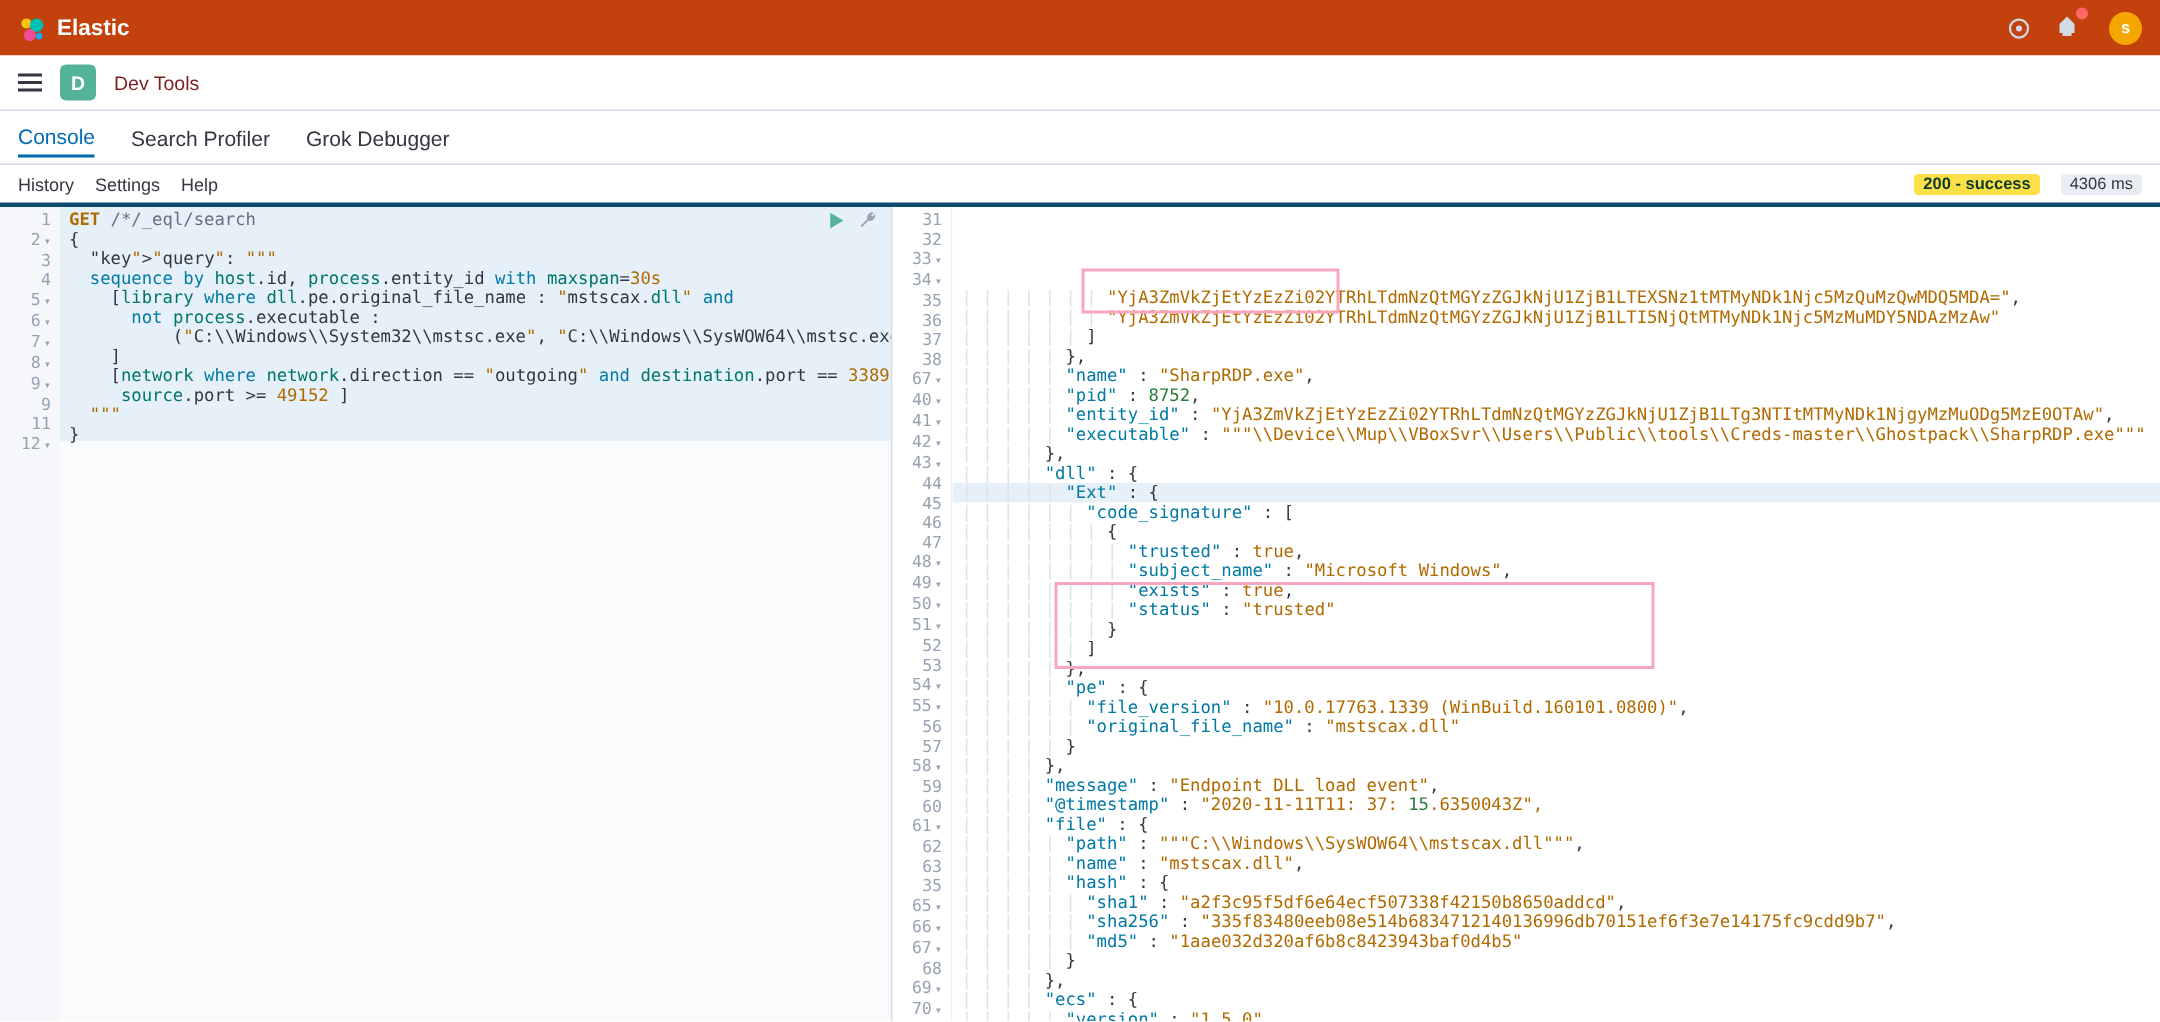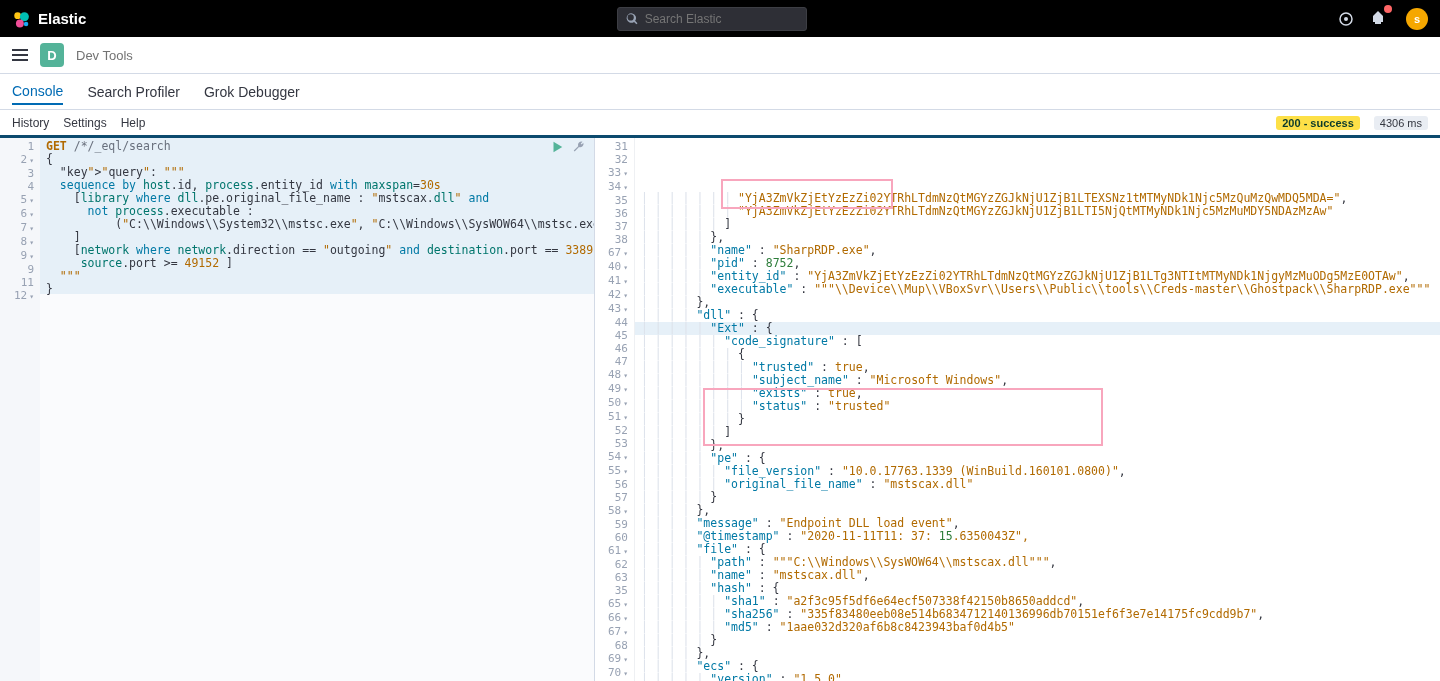--- a/index.html
+++ b/index.html
@@ -1,35 +1,35 @@
 <!DOCTYPE html>
 <html><head>
 <meta charset="utf-8">
 <style>
   * { box-sizing: border-box; margin: 0; padding: 0; }
   body { font-family: -apple-system, BlinkMacSystemFont, "Segoe UI", Helvetica, Arial, sans-serif; font-size: 14px; color: #343741; background: #fff; }
 
-  .top-header { background: #000000; height: 37px; display: flex; align-items: center; padding: 12px 12px; color: #fff; }
+  .top-header { background: #c2410c; height: 37px; display: flex; align-items: center; padding: 12px 12px; color: #fff; }
   .logo-block { display: flex; align-items: center; gap: 8px; }
   .logo-svg { width: 18px; height: 18px; }
   .logo-name { font-size: 15px; font-weight: 600; }
   .header-spacer { flex: 1; }
   .search-box { display: flex; align-items: center; background: #2e2f36; border: 1px solid #3d3e44; border-radius: 3px; padding: 0 8px; height: 24px; width: 190px; margin: 0 auto; }
   .search-box svg { width: 14px; height: 14px; fill: #98a2b3; margin-right: 6px; }
   .search-box input { background: transparent; border: none; outline: none; color: #98a2b3; font-size: 12px; width: 100%; }
   .header-icons { display: flex; align-items: center; gap: 16px; margin-left: auto; }
   .header-icon { width: 16px; height: 16px; fill: #d3dae6; position: relative; }
   .notif-badge { position: absolute; top: -4px; right: -6px; width: 8px; height: 8px; background: #f66; border-radius: 50%; }
   .avatar { width: 22px; height: 22px; border-radius: 50%; background: #f5a700; color: #fff; display: flex; align-items: center; justify-content: center; font-size: 11px; font-weight: 600; margin-left: 4px; }
 
   .sub-header { height: 37px; border-bottom: 1px solid #d3dae6; display: flex; align-items: center; padding: 0 12px; gap: 12px; background:#fff; }
   .hamburger { display: flex; flex-direction: column; gap: 3px; cursor: pointer; }
   .hamburger span { width: 16px; height: 2px; background: #343741; }
   .d-badge { width: 24px; height: 24px; border-radius: 4px; background: #54b399; color: #fff; display: flex; align-items: center; justify-content: center; font-size: 13px; font-weight: 600; }
-  .breadcrumb { font-size: 13px; color: #737373; }
+  .breadcrumb { font-size: 13px; color: #7f1d1d; }
 
   .tabs-row { display: flex; align-items: center; padding: 0 12px; border-bottom: 1px solid #d3dae6; height: 36px; gap: 24px; }
   .tab { font-size: 14px; color: #343741; padding: 4px 0; cursor: pointer; }
   .tab.active { color: #006bb4; border-bottom: 2px solid #006bb4; margin-bottom: -1px; }
   .badge { font-size: 10px; font-weight: 600; letter-spacing: 0.5px; padding: 1px 6px; border: 1px solid #d3dae6; border-radius: 10px; margin-left: 6px; color: #69707d; }
 
   .toolbar-row { display: flex; align-items: center; padding: 0 12px; height: 28px; border-bottom: 3px solid #0c4a6e; font-size: 12px; color: #006bb4; gap: 14px; }
   .toolbar-row .link { cursor: pointer; color:#343741; }
   .toolbar-row .link:first-child { color:#343741;}
   .toolbar-spacer { flex: 1; }
@@ -79,26 +79,20 @@
   <div class="logo-block">
     <svg class="logo-svg" viewBox="0 0 32 32">
       <circle cx="10" cy="10" r="6" fill="#fec514"></circle>
       <circle cx="22" cy="12" r="8" fill="#00bfb3"></circle>
       <circle cx="14" cy="24" r="7" fill="#f04e98"></circle>
       <circle cx="25" cy="25" r="4" fill="#1ba9f5"></circle>
     </svg>
     <span class="logo-name">Elastic</span>
   </div>
   <div class="header-spacer"></div>
-  <div class="search-box">
-    <svg viewBox="0 0 16 16">
-        <path d="M11.7 10.3a6 6 0 10-1.4 1.4l3 3 1.4-1.4-3-3zM6 10a4 4 0 110-8 4 4 0 010 8z"></path>
-      </svg>
-    <input type="text" placeholder="Search Elastic" style="">
-  </div>
   <div class="header-spacer"></div>
   <div class="header-icons">
     <svg class="header-icon" viewBox="0 0 16 16">
         <circle cx="8" cy="8" r="6" fill="none" stroke="#d3dae6" stroke-width="1.5"></circle>
         <circle cx="8" cy="8" r="2" fill="#d3dae6"></circle>
       </svg>
     <div style="position:relative">
       <svg class="header-icon" viewBox="0 0 16 16">
           <path fill="#d3dae6" d="M3 7l5-5 5 5v6H3z"></path>
           <rect x="5" y="13" width="6" height="2" fill="#d3dae6"></rect>

